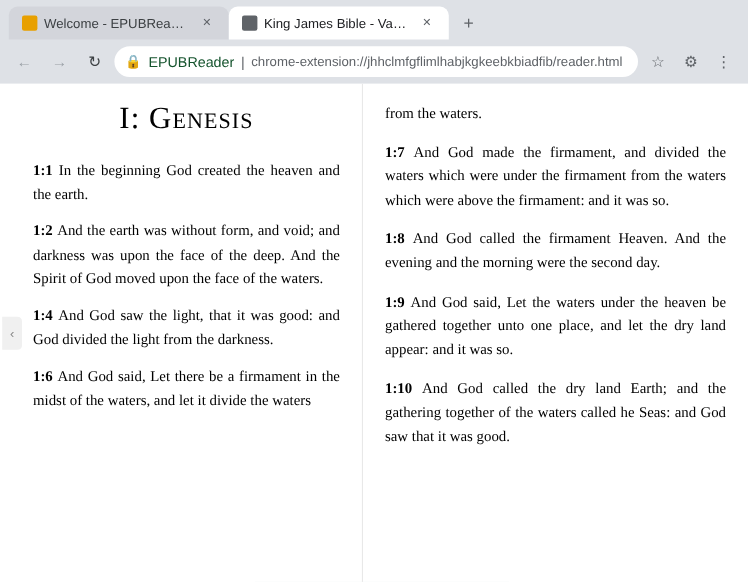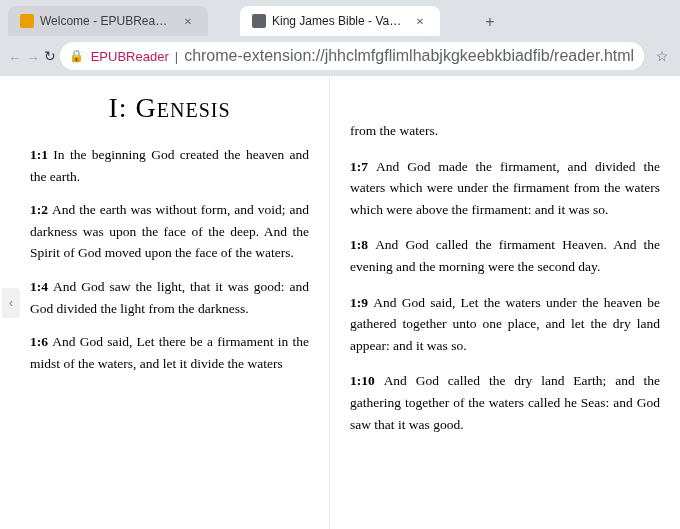--- a/index.html
+++ b/index.html
@@ -8,21 +8,20 @@
     
     .browser-chrome { width: 680px; background: #dee1e6; }
 
     
     .tab-bar {
       display: flex;
       align-items: flex-end;
       padding: 6px 8px 0;
       background: #dee1e6;
       height: 36px;
-      gap: 32px;
     }
     .tab {
       display: flex;
       align-items: center;
       padding: 6px 12px;
       border-radius: 8px 8px 0 0;
       font-size: 12px;
       max-width: 200px;
       height: 30px;
       position: relative;
@@ -105,28 +104,28 @@
       padding: 0 10px;
       font-size: 13px;
       color: #202124;
       gap: 6px;
     }
     .url-secure {
       color: #5f6368;
       font-size: 12px;
     }
     .url-text {
-      font-size: 16px;
+      font-size: 12px;
       color: #202124;
       white-space: nowrap;
       overflow: hidden;
       text-overflow: ellipsis;
     }
     .url-extension {
-      color: #be185d;
+      color: #14532d;
     }
     .url-path { color: #5f6368; }
     .browser-icons {
       display: flex;
       align-items: center;
       gap: 2px;
     }
     .browser-icon-btn {
       width: 28px;
       height: 28px;
@@ -189,21 +188,20 @@
       justify-content: center;
       color: #888;
       font-size: 12px;
       cursor: pointer;
     }
 
     
     .col-right {
       width: 350px;
       padding: 16px 20px 16px 20px;
-      margin-top: 28px;
     }
     .col-right .verse {
       margin-bottom: 14px;
     }
   </style>
 </head>
 <body>
 
 <div class="browser-chrome">
 

